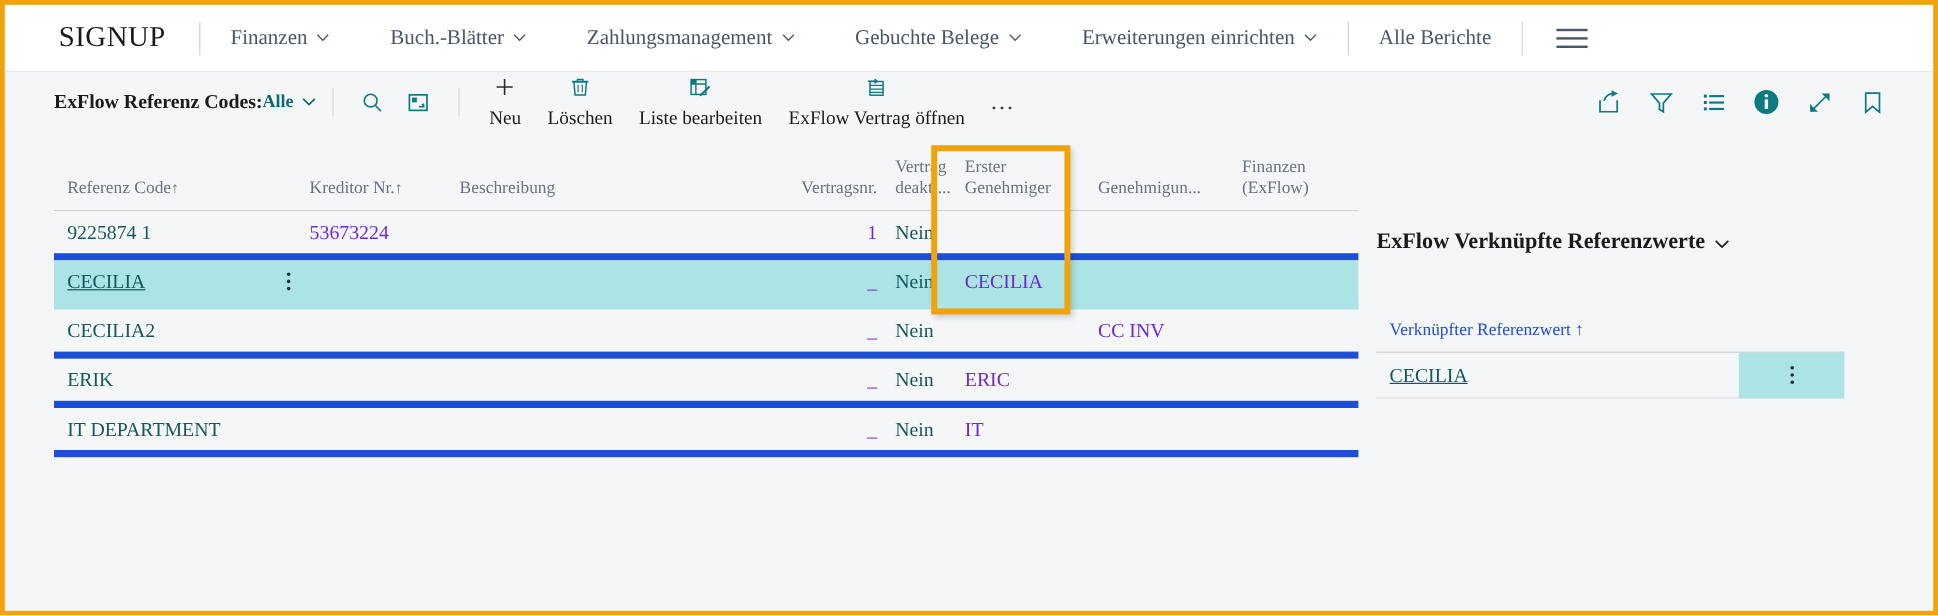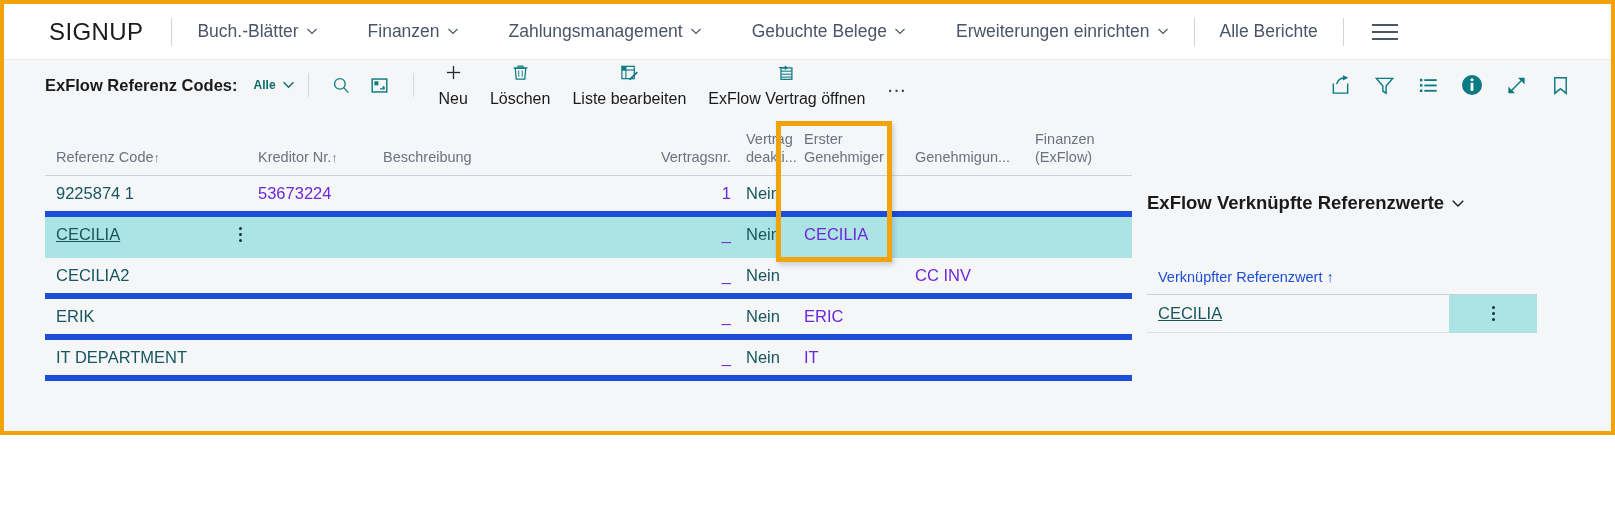--- a/index.html
+++ b/index.html
@@ -5,24 +5,25 @@
   * { box-sizing: border-box; margin: 0; padding: 0; }
   html, body {
     width: 1615px; height: 513px;
     font-family: "Liberation Sans", sans-serif;
     background: #ffffff;
     overflow: hidden;
   }
 
   #frame {
     position: relative;
-    width: 1615px; height: 435px;
+    width: 1615px; height: 513px;
     border: 4px solid #f0a30a;
     background: #f5f6f8;
     overflow: hidden;
+    font-family: Liberation Serif, serif;
   }
 
   
   #topnav {
     position: absolute; left: 0; top: 0; right: 0; height: 56px;
     background: #ffffff;
     display: flex; align-items: center;
     border-bottom: 1px solid #e9e9ec;
   }
   #brand {
@@ -48,22 +49,22 @@
     position: absolute; left: 0; top: 56px; right: 0; height: 50px;
     background: #f5f6f8;
     display: flex; align-items: center;
   }
   #cmd-title {
     font-size: 16.5px; color: #1a1a1a; font-weight: 700;
     padding-left: 41px;
   }
   #cmd-filter {
     display: flex; align-items: center; gap: 6px;
-    color: #0b6a6c; font-size: 12px; font-weight: 700;
-    margin-left: 16px; cursor: default;
+    color: #0b6a6c; font-size: 15px; font-weight: 700;
+    cursor: default;
   }
   .cmdsep { width: 1px; height: 24px; background: #d8d8dc; margin: 0 14px; flex: none; }
   .cmdbtn {
     display: flex; align-items: center; gap: 7px;
     color: #1a1a1a; font-size: 16px; white-space: nowrap;
     padding: 4px 11px; cursor: default; border-radius: 2px; flex-direction: column;
   }
   .cmdicon { display:flex; align-items:center; justify-content:center; width: 20px; height: 20px; color: #0b7a82; flex:none;}
   #cmd-right { margin-left: auto; display: flex; align-items: center; padding-right: 40px; gap: 22px; }
   .ricon { width: 22px; height: 22px; color: #0b7a82; display:flex; align-items:center; justify-content:center; cursor: default;}
@@ -141,30 +142,30 @@
 </head>
 <body>
 
 <div id="frame">
 
   <div id="topnav">
     <div id="brand">SIGNUP</div>
     <div class="navsep"></div>
 
     <div class="navitem">
-      <span>Buch.-Blätter</span>
+      <span>Finanzen</span>
       <span class="chev">
         <svg viewBox="0 0 12 12" width="12" height="12">
             <path d="M1.5 4 L6 8.5 L10.5 4" fill="none" stroke="#4a5568" stroke-width="1.1"></path>
           </svg>
       </span>
     </div>
 
     <div class="navitem">
-      <span>Finanzen</span>
+      <span>Buch.-Blätter</span>
       <span class="chev">
         <svg viewBox="0 0 12 12" width="12" height="12">
             <path d="M1.5 4 L6 8.5 L10.5 4" fill="none" stroke="#4a5568" stroke-width="1.1"></path>
           </svg>
       </span>
     </div>
 
     <div class="navitem">
       <span>Zahlungsmanagement</span>
       <span class="chev">

